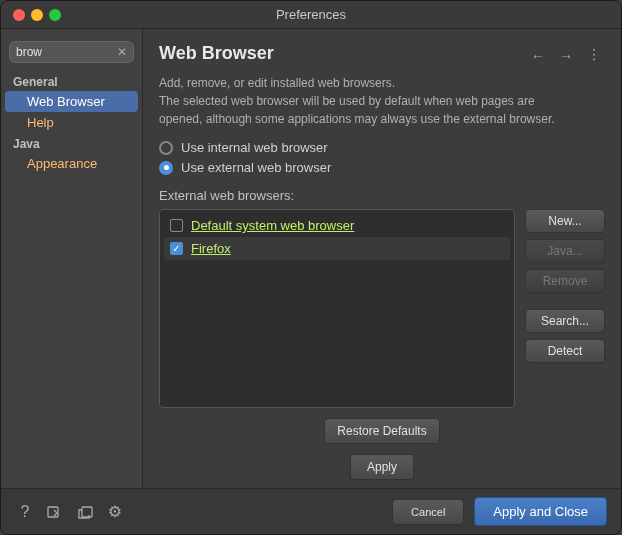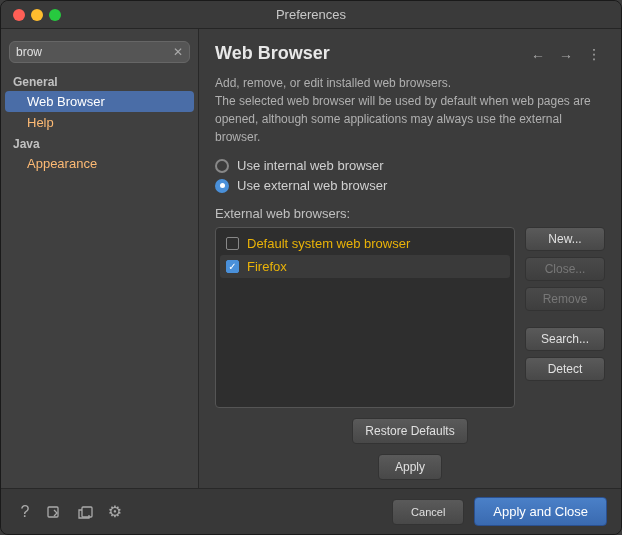--- a/index.html
+++ b/index.html
@@ -58,21 +58,21 @@
 
     
     .main-area {
       display: flex;
       flex: 1;
       overflow: hidden;
     }
 
     
     .sidebar {
-      width: 198px;
+      width: 142px;
       background: #404040;
       border-right: 1px solid #282828;
       display: flex;
       flex-direction: column;
       padding: 6px 0;
     }
     .search-bar {
       display: flex;
       align-items: center;
       margin: 6px 8px 8px 8px;
@@ -246,21 +246,22 @@
       border-color: #4a90d9;
     }
     .checkbox.checked::after {
       content: '✓';
       color: white;
       font-size: 10px;
       line-height: 1;
     }
     .browser-item-label {
       font-size: 13px;
-      color: #eab308;
+      color: #bef264;
+      text-decoration: underline;
     }
 
     .browsers-buttons {
       display: flex;
       flex-direction: column;
       gap: 6px;
       width: 80px;
     }
 
     .action-btn {
@@ -430,21 +431,21 @@
             <span class="browser-item-label">Default system web browser</span>
           </div>
           <div class="browser-item selected">
             <div class="checkbox checked"></div>
             <span class="browser-item-label">Firefox</span>
           </div>
         </div>
 
         <div class="browsers-buttons">
           <button class="action-btn">New...</button>
-          <button class="action-btn disabled" disabled="">Close...</button>
+          <button class="action-btn disabled" disabled="">Java...</button>
           <button class="action-btn disabled" disabled="">Remove</button>
           <button class="action-btn" style="margin-top:10px;">Search...</button>
           <button class="action-btn">Detect</button>
         </div>
       </div>
 
       <div class="content-footer">
         <button class="restore-btn">Restore Defaults</button>
         <button class="apply-btn">Apply</button>
       </div>

